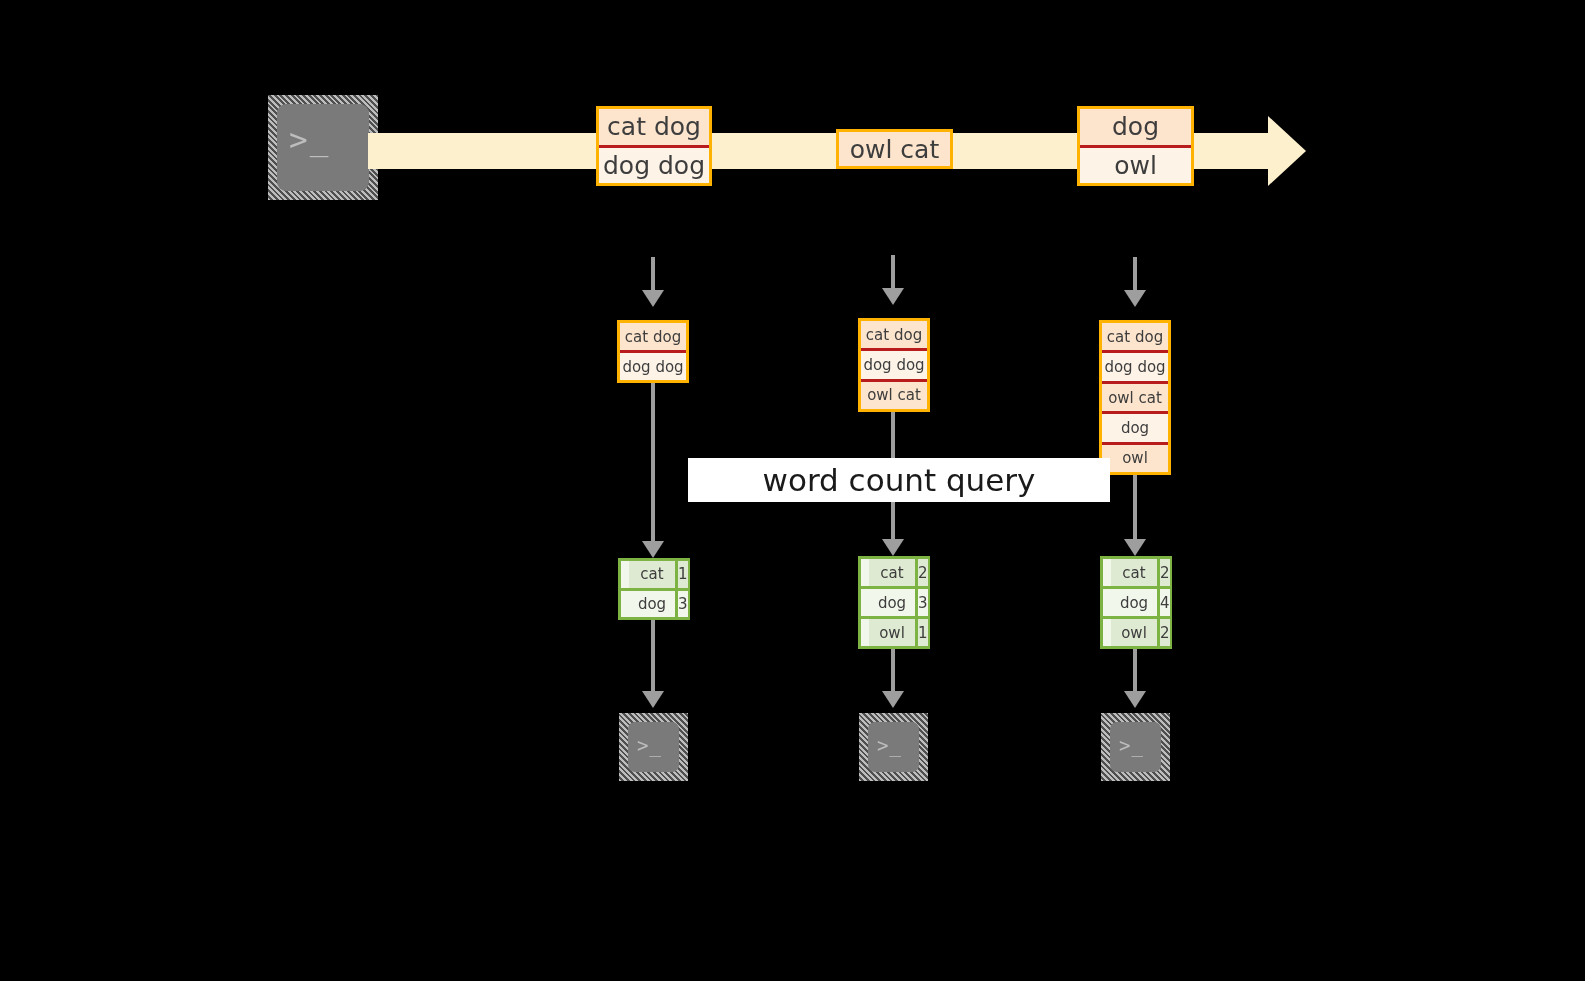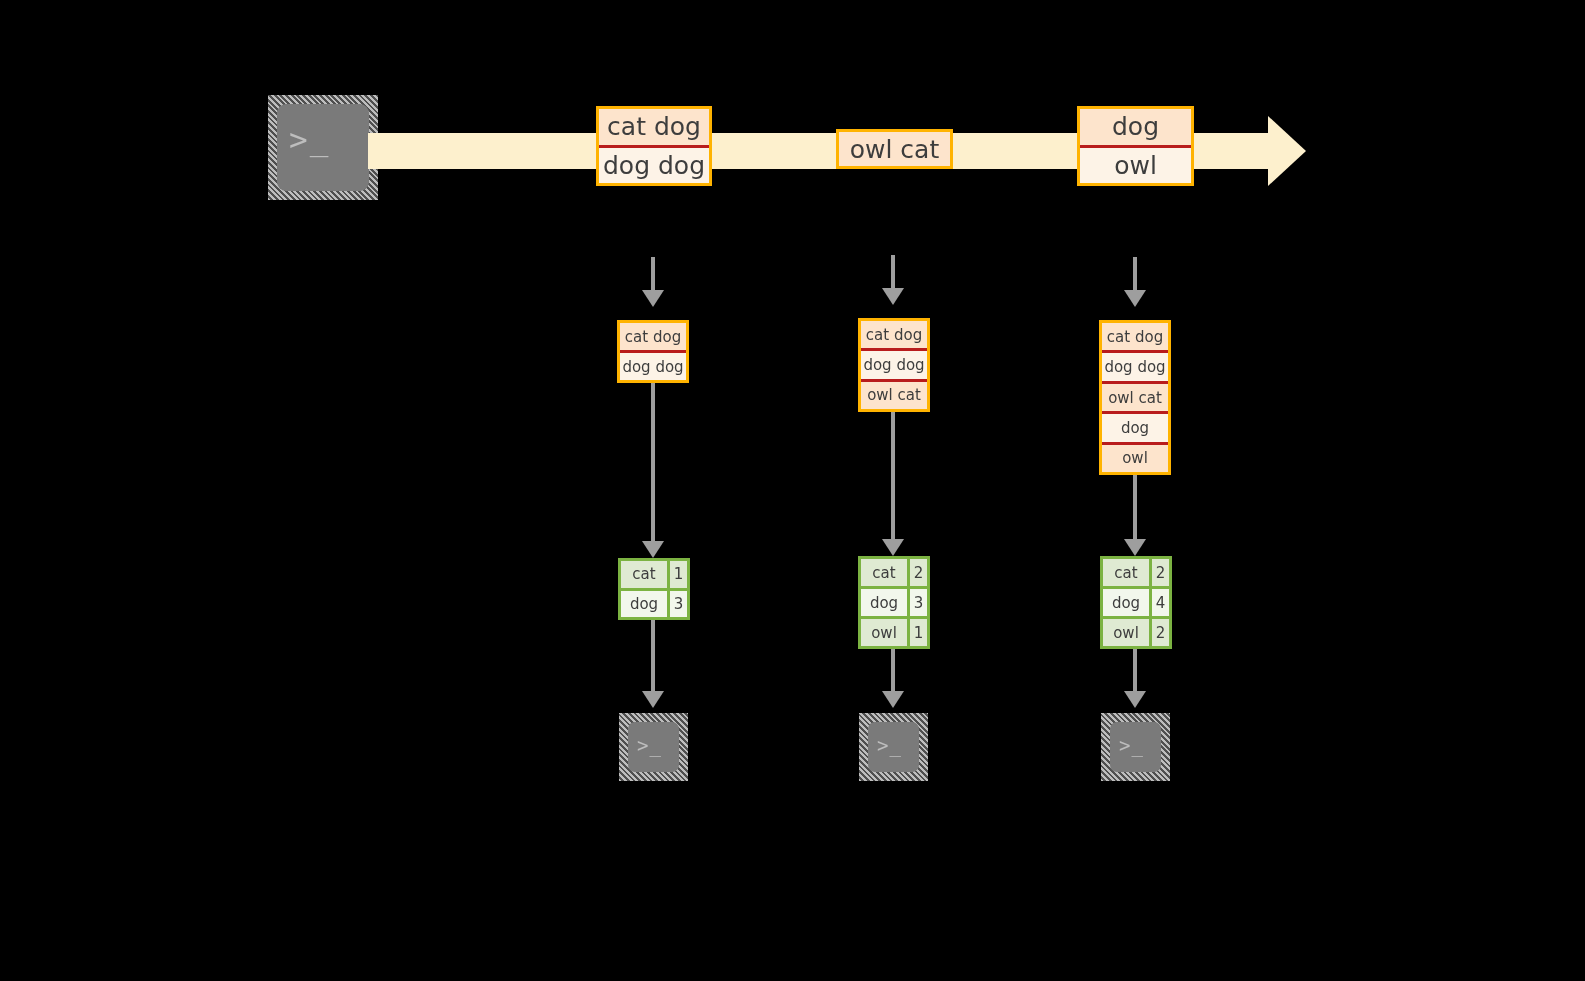--- a/index.html
+++ b/index.html
@@ -93,20 +93,21 @@
     position: absolute;
     border: 3px solid #7cb342;
     background: #f2f7ec;
     display: flex;
     flex-direction: column;
     font-size: 15px;
   }
   .gbox .grow {
     flex: 1 1 auto;
     display: flex;
+    padding-left: 8px;
   }
   .gbox .grow + .grow { border-top: 3px solid #7cb342; }
   .gbox .gc {
     display: flex;
     align-items: center;
     justify-content: center;
     color: #3d3d3d;
     background: #f2f7ec;
     white-space: nowrap;
   }
@@ -275,14 +276,17 @@
 
   <div class="vline" style="left:1133px; top:649px; height:44px;"></div>
   <div class="vhead" style="left:1124px; top:691px;"></div>
 
   <div class="term small sq" style="left:1101px; top:713px; width:69px; height:68px;">
     <div class="body">
       <span class="glyph">&gt;_</span>
     </div>
   </div>
 
+  <div class="qlabel" style="left:688px; top:458px; width:422px; height:44px;">
+    <span>word count query</span>
+  </div>
 
 </div>
 
 </body></html>

